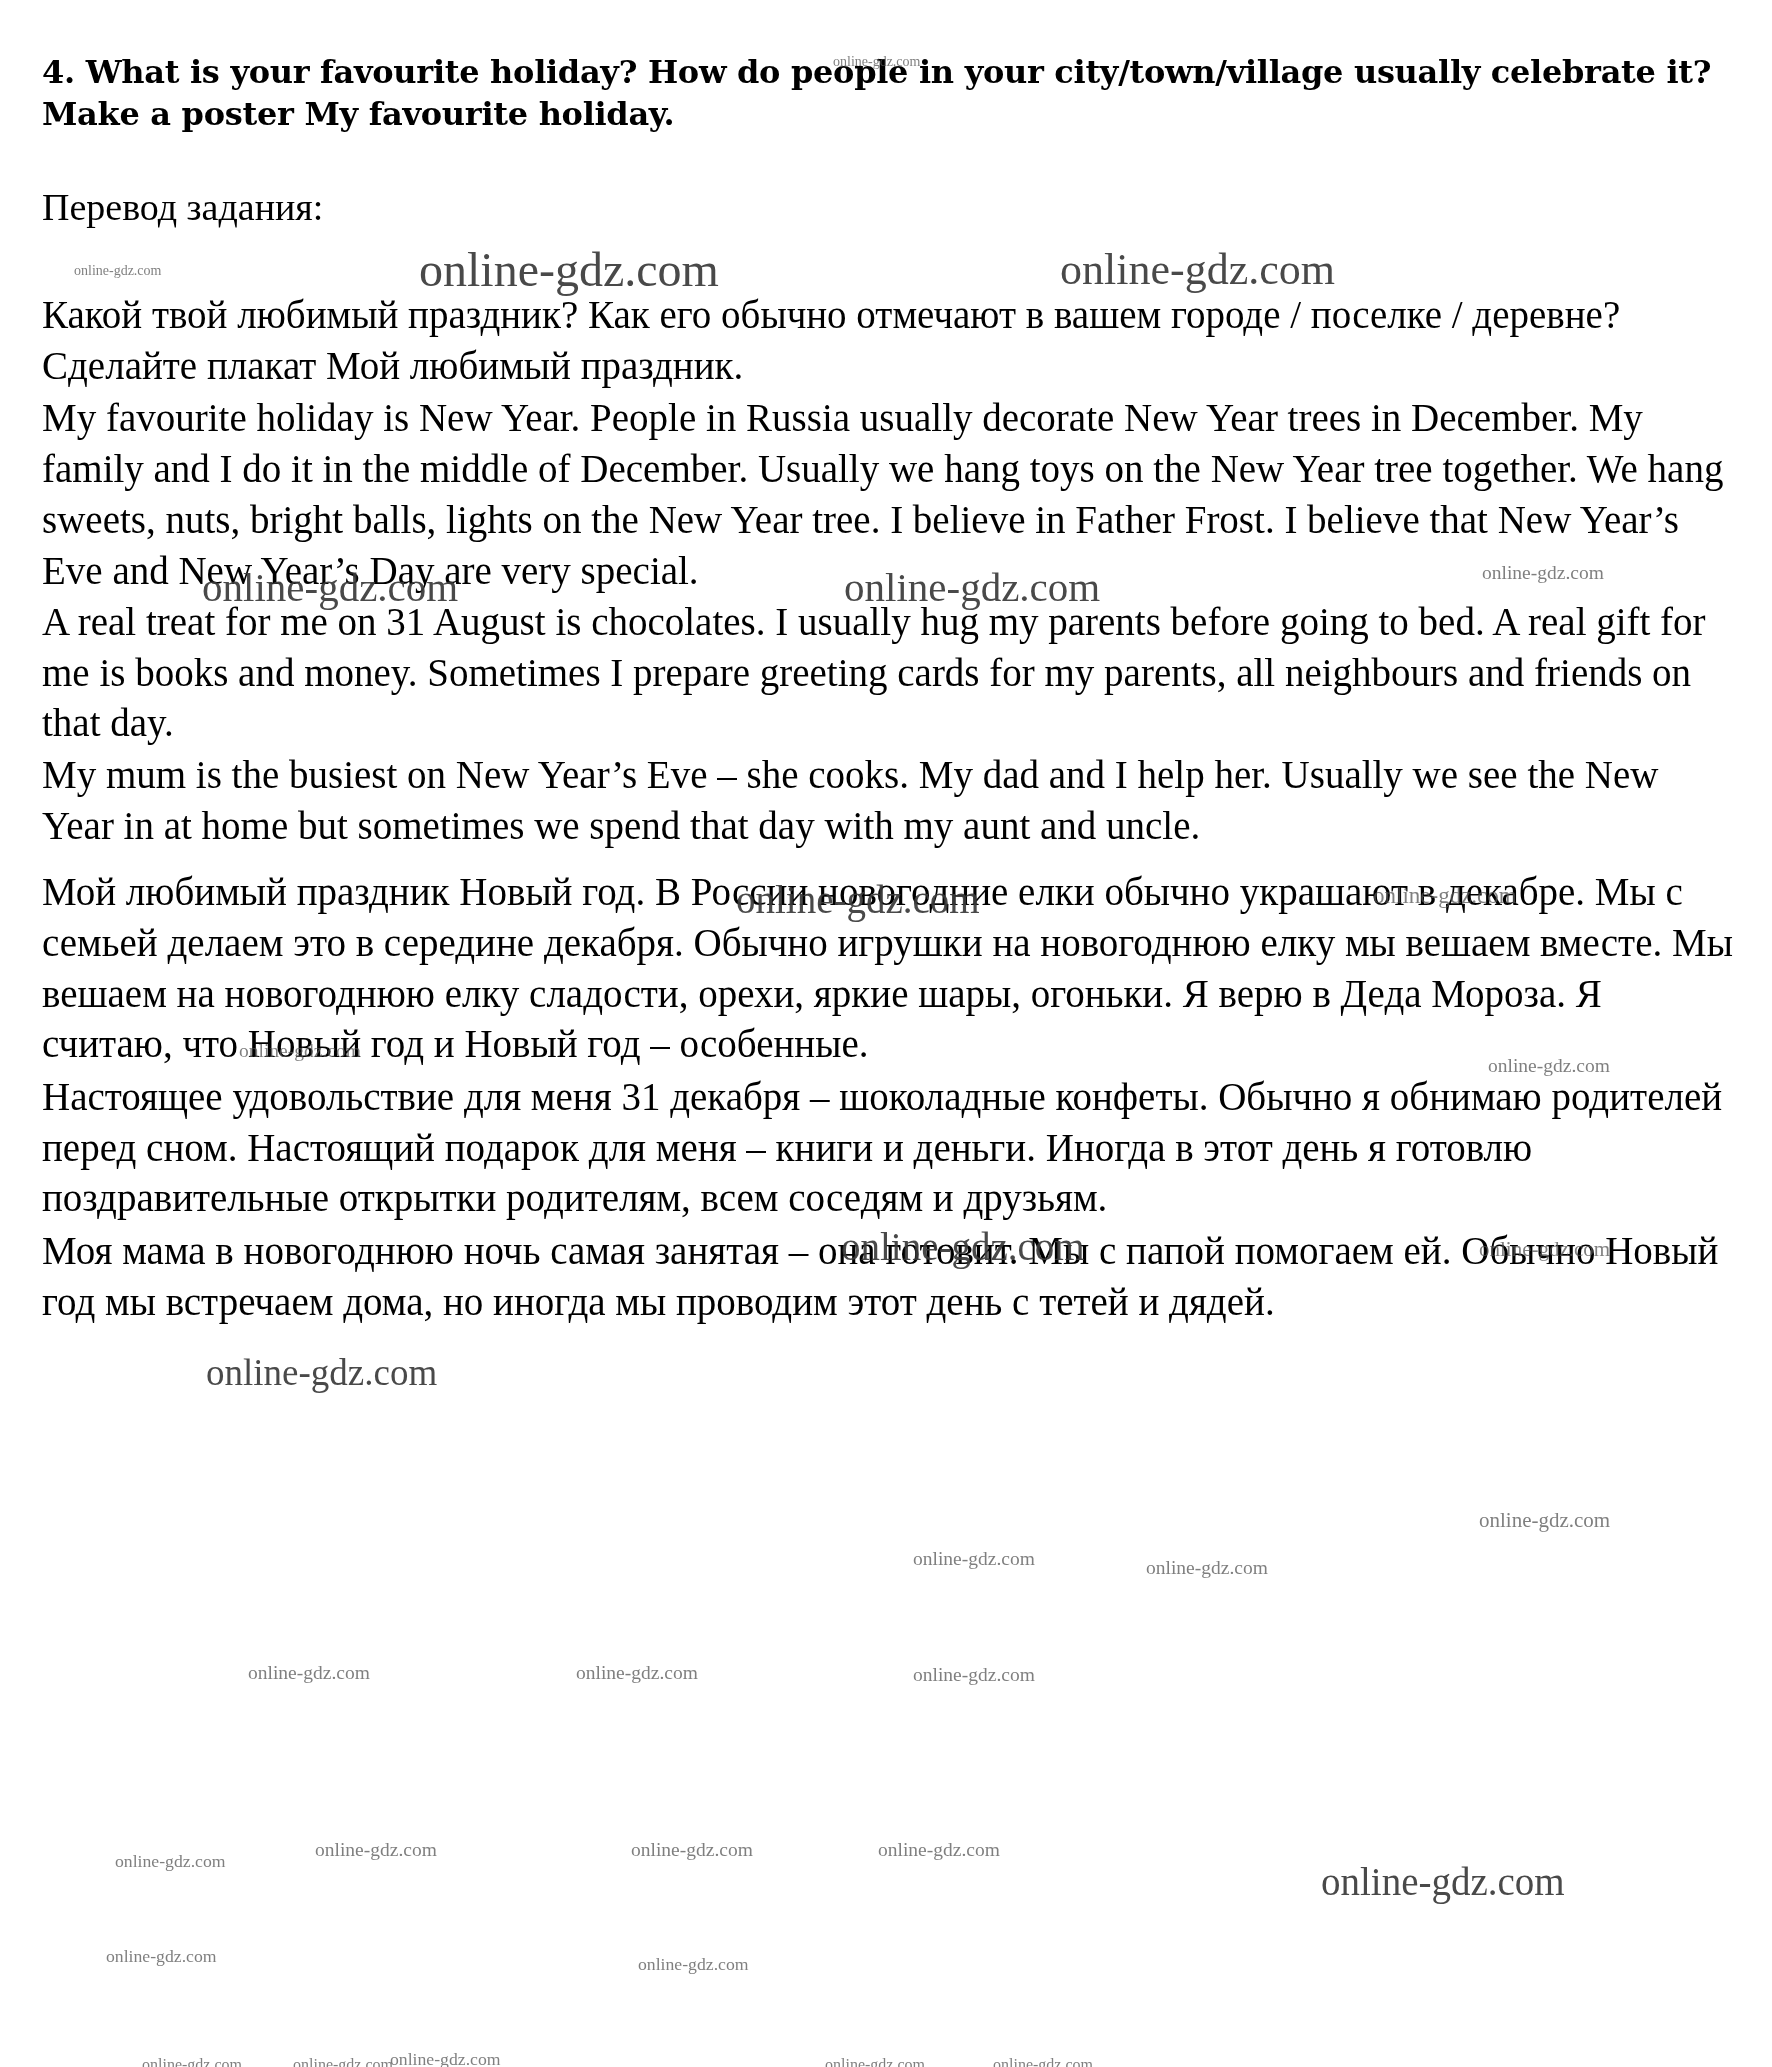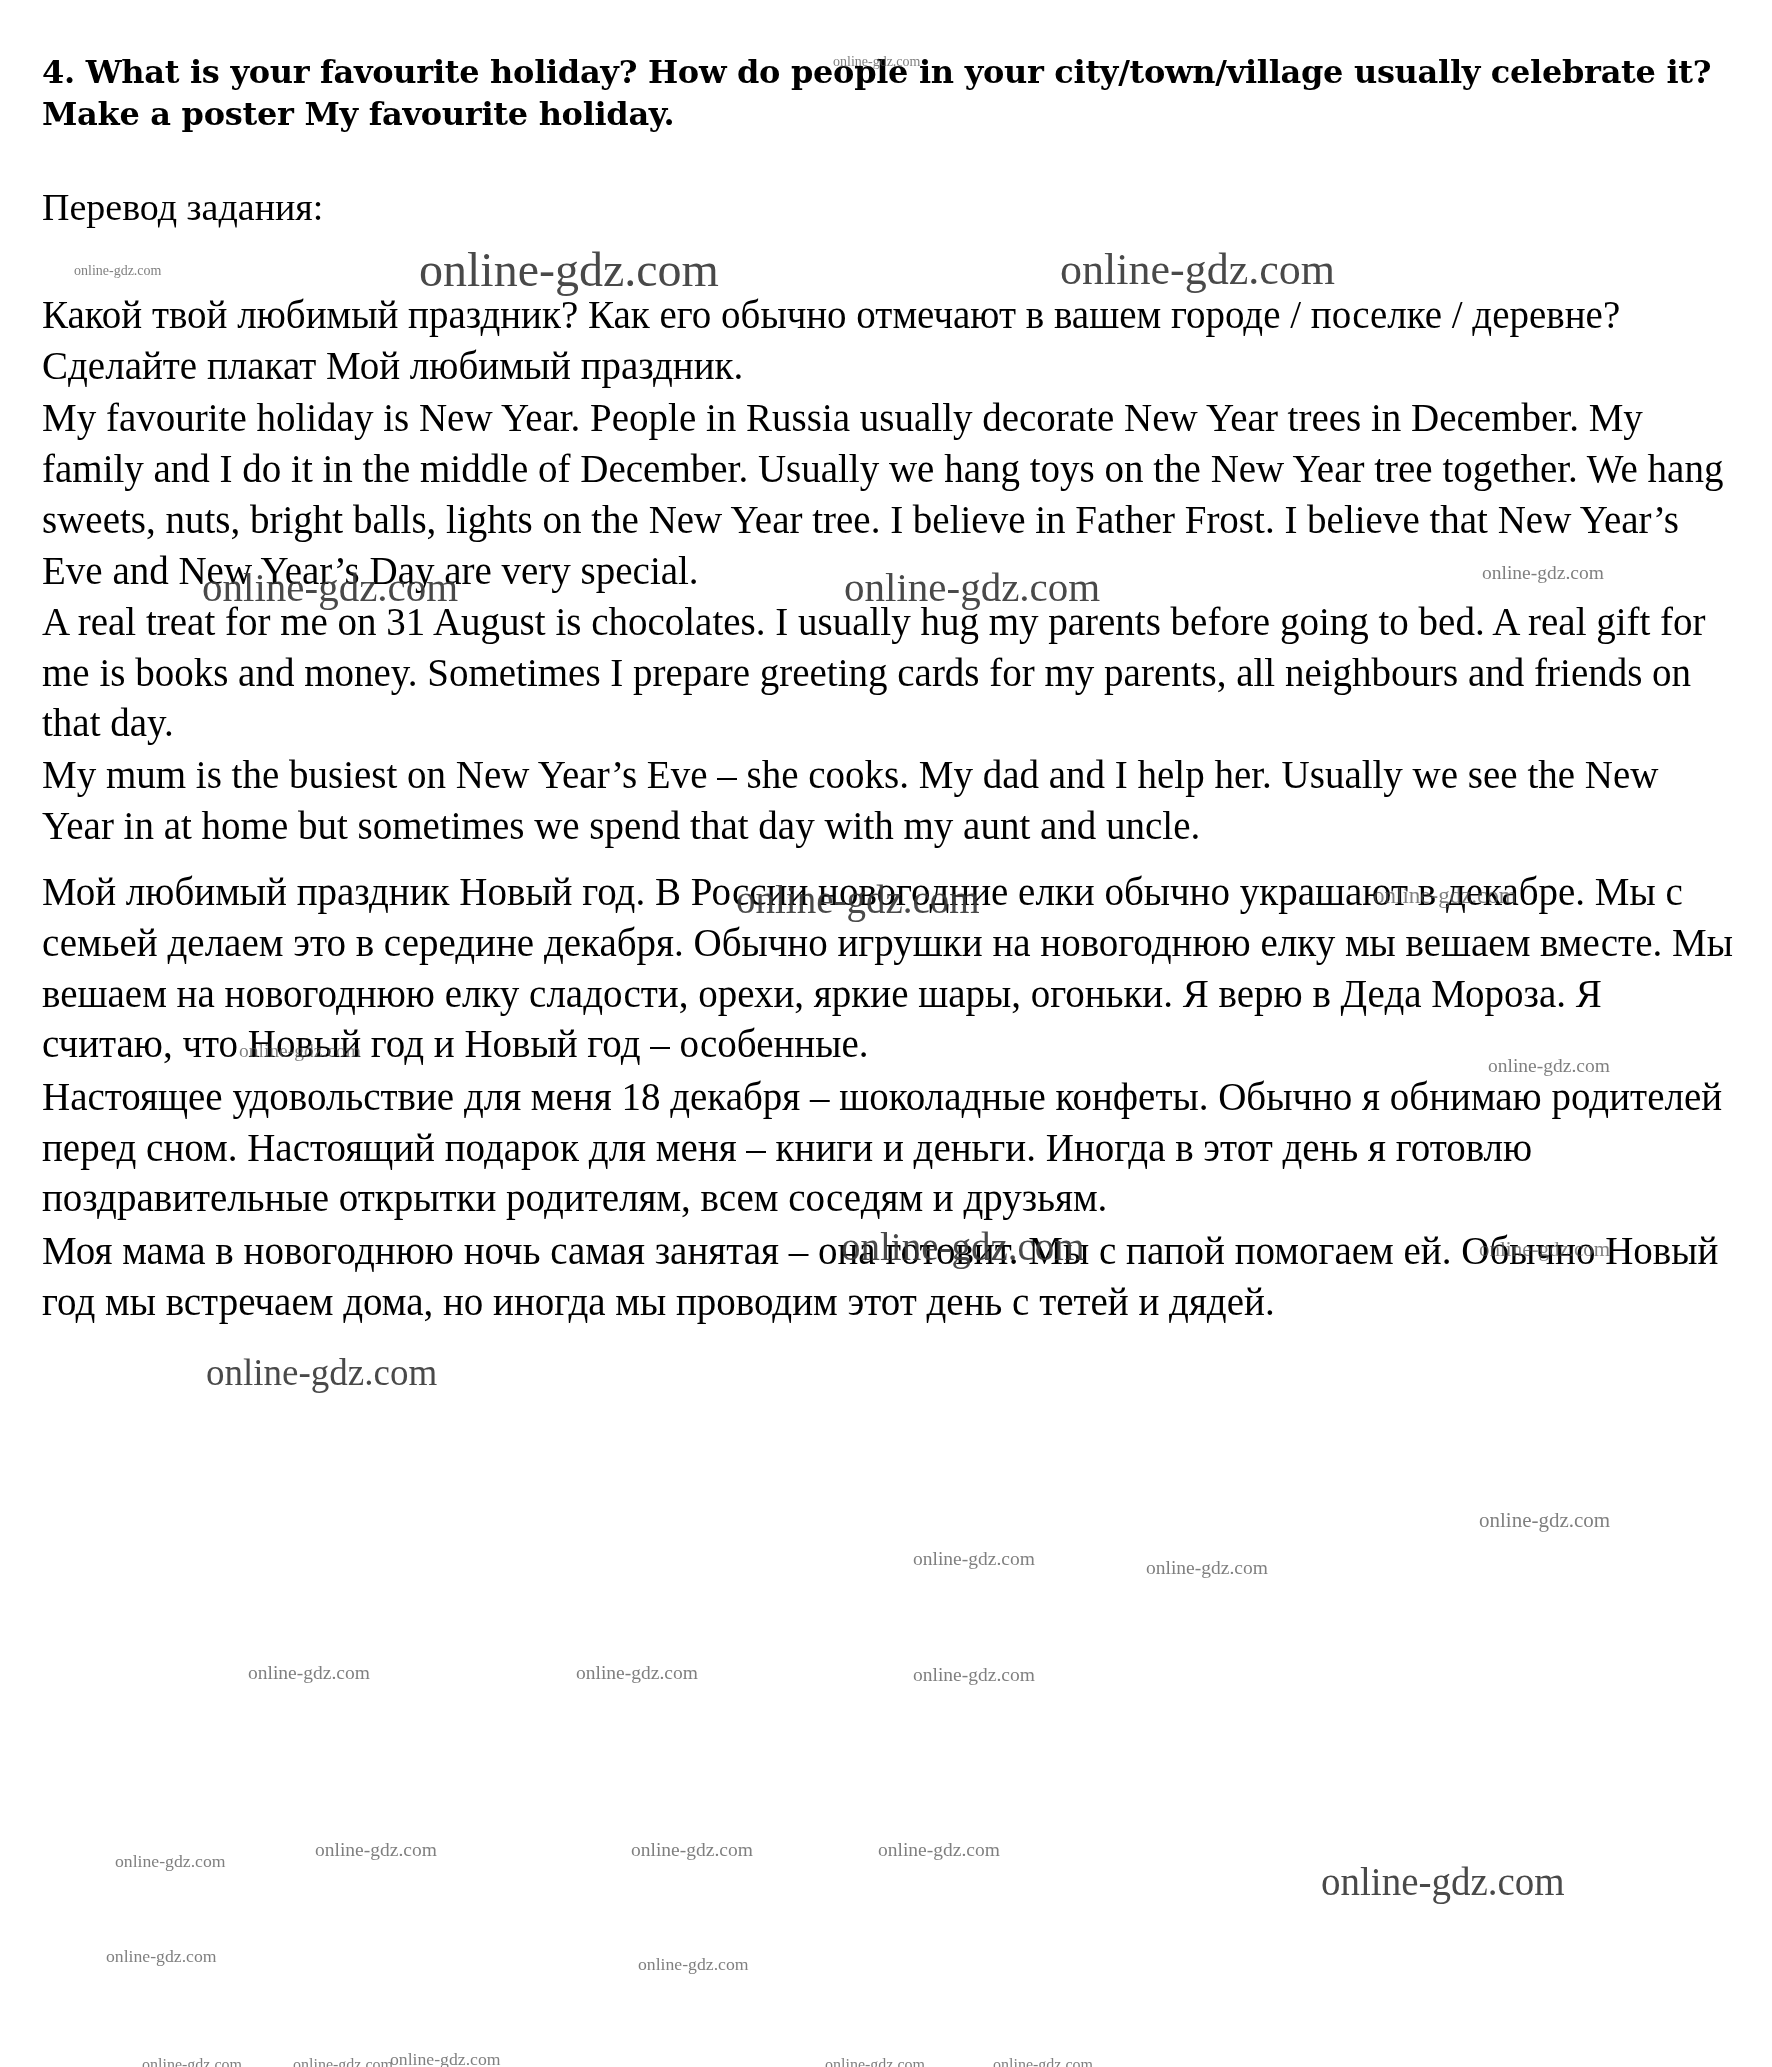--- a/index.html
+++ b/index.html
@@ -103,21 +103,21 @@
 
   <div class="body-text answer-block">
     <p class="para">My favourite holiday is New Year. People in Russia usually decorate New Year trees in December. My family and I do it in the middle of December. Usually we hang toys on the New Year tree together. We hang sweets, nuts, bright balls, lights on the New Year tree. I believe in Father Frost. I believe that New Year’s Eve and New Year’s Day are very special.</p>
     <p class="para">A real treat for me on 31 August is chocolates. I usually hug my parents before going to bed. A real gift for me is books and money. Sometimes I prepare greeting cards for my parents, all neighbours and friends on that day.</p>
     <p class="para">My mum is the busiest on New Year’s Eve – she cooks. My dad and I help her. Usually we see the New Year in at home but sometimes we spend that day with my aunt and uncle.</p>
   </div>
 
 
   <div class="body-text ru-answer">
     <p class="para">Мой любимый праздник Новый год. В России новогодние елки обычно украшают в декабре. Мы с семьей делаем это в середине декабря. Обычно игрушки на новогоднюю елку мы вешаем вместе. Мы вешаем на новогоднюю елку сладости, орехи, яркие шары, огоньки. Я верю в Деда Мороза. Я считаю, что Новый год и Новый год – особенные.</p>
-    <p class="para">Настоящее удовольствие для меня 18 декабря – шоколадные конфеты. Обычно я обнимаю родителей перед сном. Настоящий подарок для меня – книги и деньги. Иногда в этот день я готовлю поздравительные открытки родителям, всем соседям и друзьям.</p>
+    <p class="para">Настоящее удовольствие для меня 31 декабря – шоколадные конфеты. Обычно я обнимаю родителей перед сном. Настоящий подарок для меня – книги и деньги. Иногда в этот день я готовлю поздравительные открытки родителям, всем соседям и друзьям.</p>
     <p class="para">Моя мама в новогоднюю ночь самая занятая – она готовит. Мы с папой помогаем ей. Обычно Новый год мы встречаем дома, но иногда мы проводим этот день с тетей и дядей.</p>
   </div>
 
   <div id="watermark-layer">
       <div class="wm wm-faint" style="left: 833px; top: 3.5px; font-size: 14px;">online-gdz.com</div>
       <div class="wm wm-light" style="left: 419px; top: 195px; font-size: 48px;">online-gdz.com</div>
       <div class="wm wm-light" style="left: 1060px; top: 197px; font-size: 44px;">online-gdz.com</div>
       <div class="wm wm-faint" style="left: 74px; top: 213px; font-size: 14px;">online-gdz.com</div>
       <div class="wm wm-light" style="left: 202px; top: 516px; font-size: 41px;">online-gdz.com</div>
       <div class="wm wm-light" style="left: 844px; top: 516px; font-size: 41px;">online-gdz.com</div>

